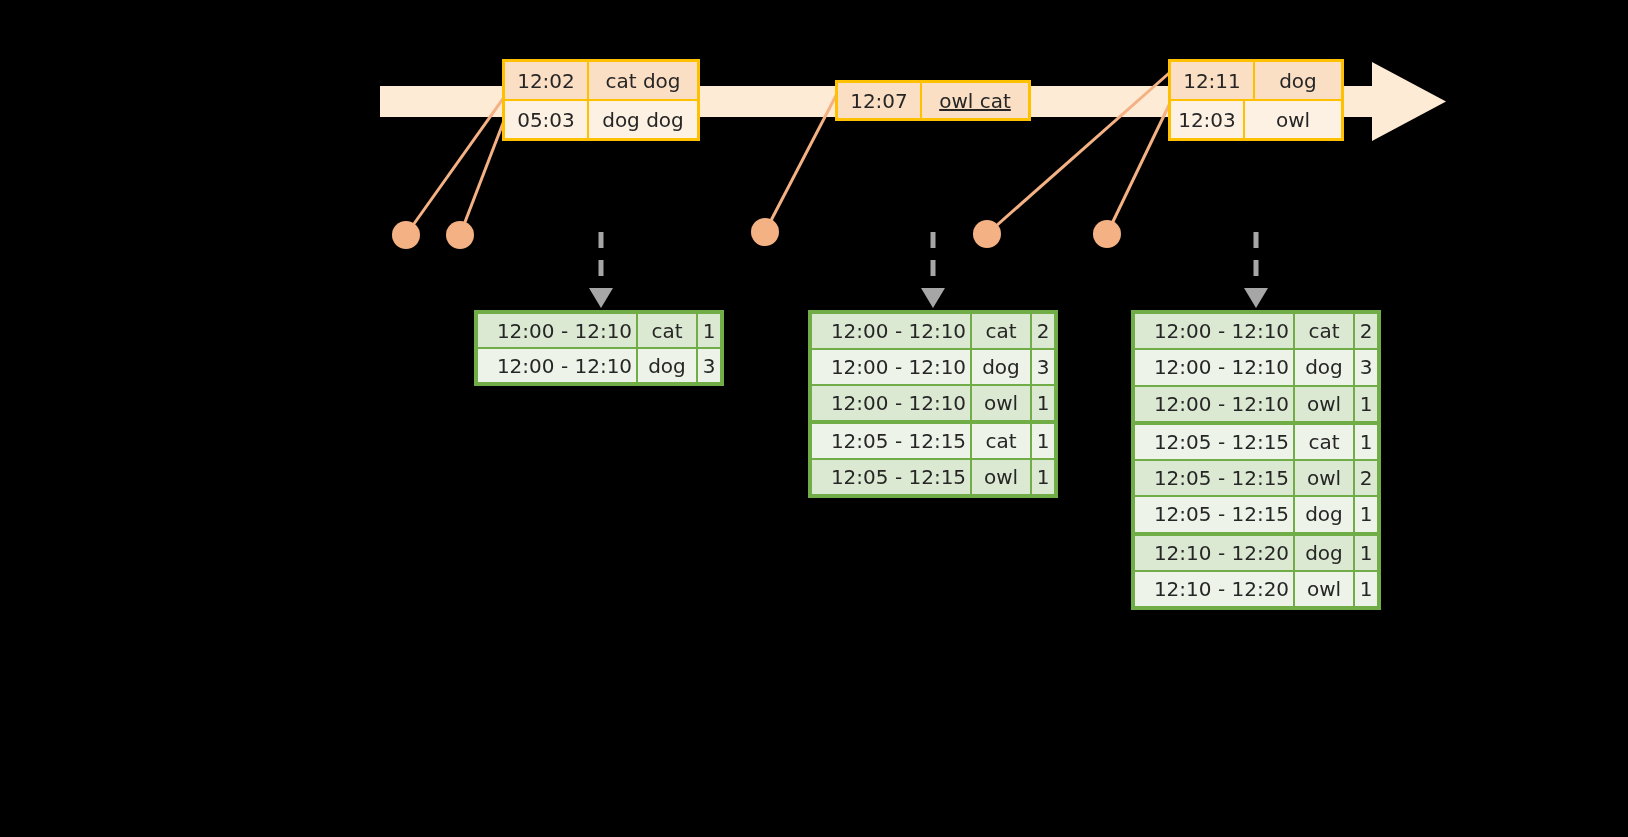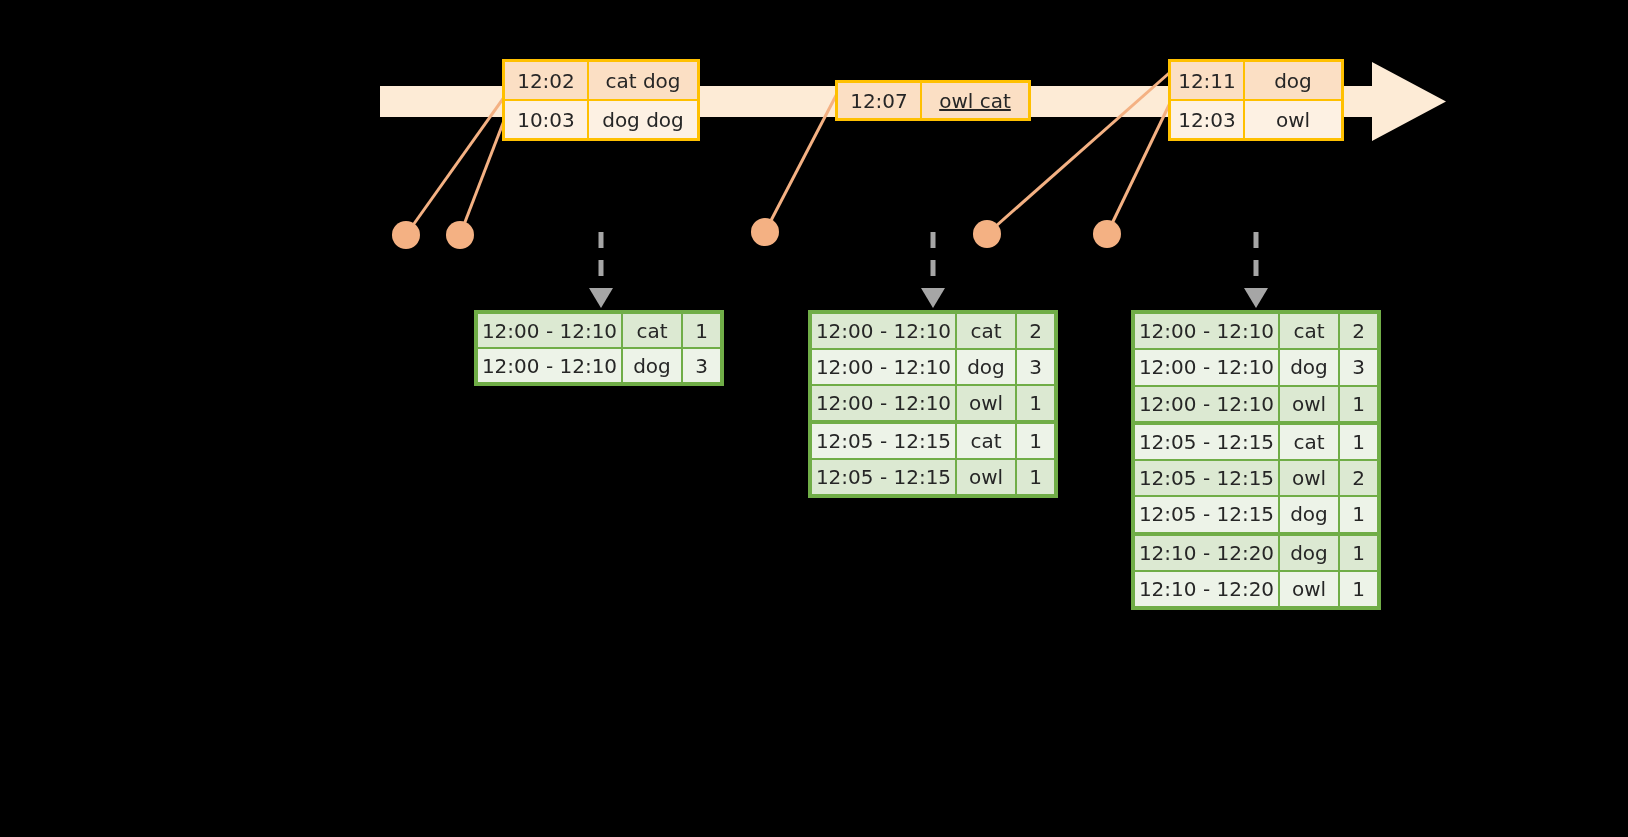--- a/index.html
+++ b/index.html
@@ -90,20 +90,21 @@
     align-items: center;
     justify-content: center;
     font-size: 20px;
     color: #262626;
     line-height: 1;
     box-sizing: border-box;
     white-space: nowrap;
   }
   .result-cell.c-window {
     border-right: 2px solid #70AD47;
+    margin-left: 15px;
   }
   .result-cell.c-word {
     border-right: 2px solid #70AD47;
   }
 </style>
 </head>
 <body>
 
 <div id="stage">
 
@@ -144,35 +145,35 @@
       </g>
     </g>
   </svg>
 
   <div class="event-box" style="left:502px; top:59px; width:198px; height:82px;">
     <div class="event-row shade-a">
       <div class="event-cell time" style="width:84px;">12:02</div>
       <div class="event-cell words" style="flex:1;">cat dog</div>
     </div>
     <div class="event-row shade-b">
-      <div class="event-cell time" style="width:84px;">10:03</div>
+      <div class="event-cell time" style="width:84px;">05:03</div>
       <div class="event-cell words" style="flex:1;">dog dog</div>
     </div>
   </div>
 
   <div class="event-box" style="left:835px; top:80px; width:196px; height:41px;">
     <div class="event-row shade-a">
       <div class="event-cell time" style="width:84px;text-align:right;">12:07</div>
       <div class="event-cell words" style="flex:1;text-decoration:underline;">owl cat</div>
     </div>
   </div>
 
   <div class="event-box" style="left:1168px; top:59px; width:176px; height:82px;">
     <div class="event-row shade-a">
-      <div class="event-cell time" style="width:74px;">12:11</div>
+      <div class="event-cell time" style="width:84px;">12:11</div>
       <div class="event-cell words" style="flex:1;">dog</div>
     </div>
     <div class="event-row shade-b">
       <div class="event-cell time" style="width:74px;">12:03</div>
       <div class="event-cell words" style="flex:1;">owl</div>
     </div>
   </div>
 
   <div class="result-table" style="left:474px; top:310px; width:250px; height:76px;">
     <div class="result-row alt0" style="height:38px;">

